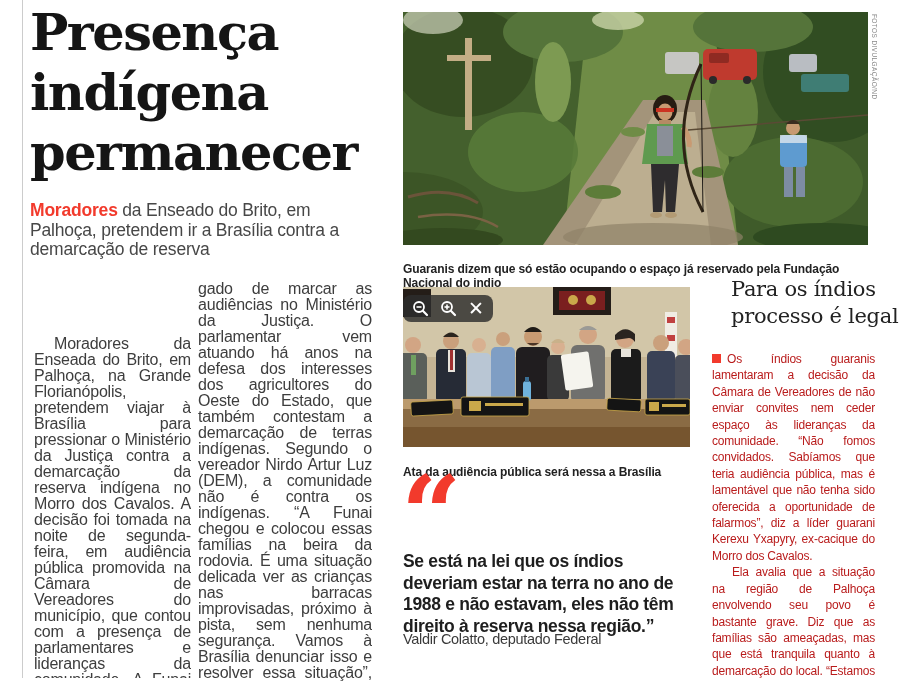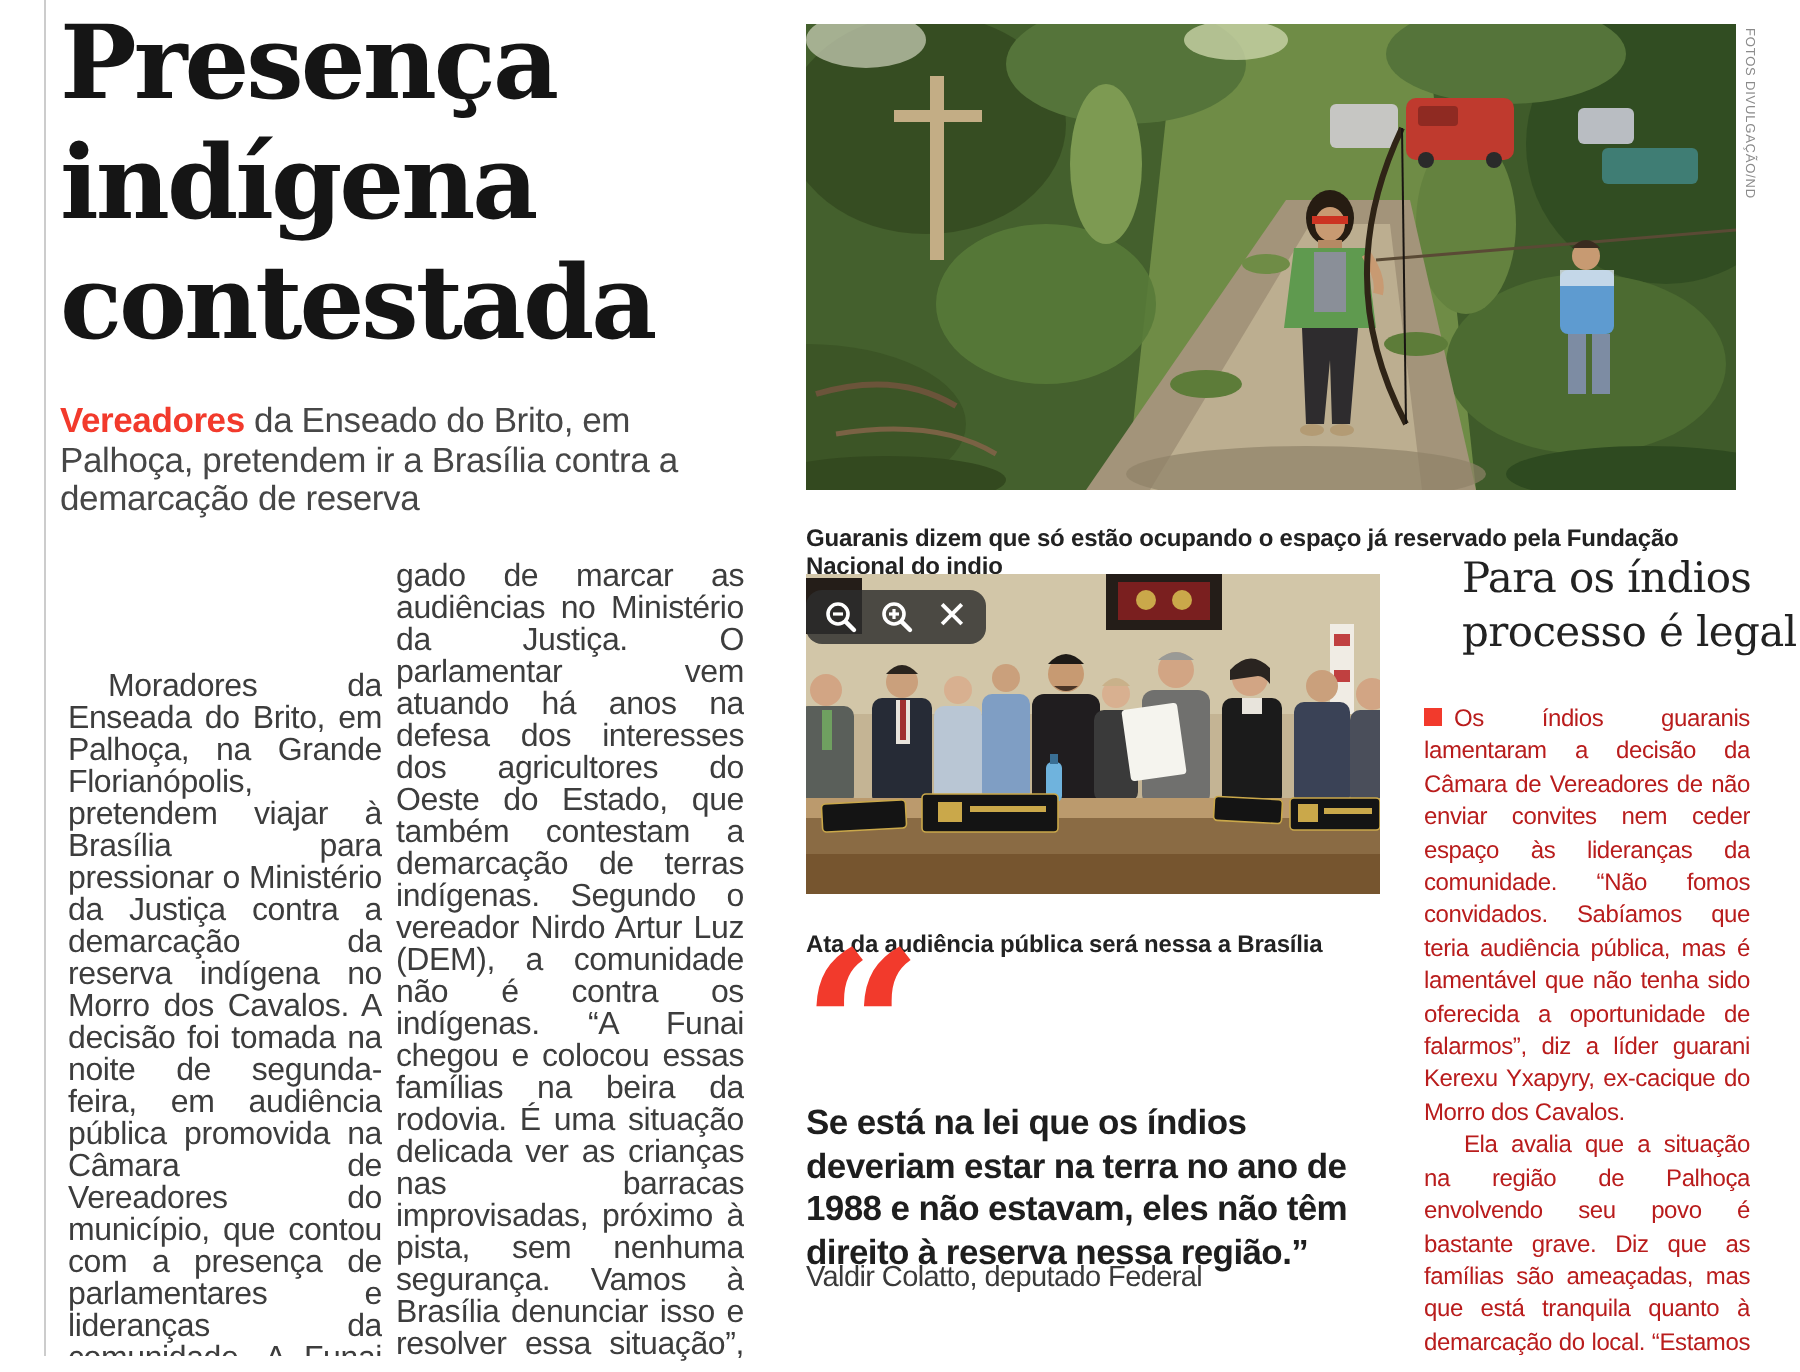--- a/index.html
+++ b/index.html
@@ -55,24 +55,24 @@
           color:#b91c1c;overflow:hidden;}
   .sb-body p{margin:0;}
   .red-square{display:inline-block;width:9px;height:9px;background:#f23a2c;margin-right:6px;}
 </style>
 </head>
 <body>
 
 <div class="page">
   <div class="rule-left"></div>
 
-  <h1 class="headline" style="margin:0;">Presença indígena contestada</h1>
+  <h1 class="headline" style="margin:0;">Presença indígena permanecer</h1>
 
   <div class="subhead">
-    <span class="lead">Vereadores</span><span> da Enseado do Brito, em Palhoça, pretendem ir a Brasília contra a demarcação de reserva</span>
+    <span class="lead">Moradores</span><span> da Enseado do Brito, em Palhoça, pretendem ir a Brasília contra a demarcação de reserva</span>
   </div>
 
 
   <div class="bodycol col1">
     <p class="indent">Moradores da Enseada do Brito, em Palhoça, na Grande Florianópolis, pretendem viajar à Brasília para pressionar o Ministério da Justiça contra a demarcação da reserva indígena no Morro dos Cavalos. A decisão foi tomada na noite de segunda-feira, em audiência pública promovida na Câmara de Vereadores do município, que contou com a presença de parlamentares e lideranças da comunidade. A Funai (Fundação Nacional do Indío) foi chamada mas não compareceu. As lideranças dos índios guaranis informaram que não reberam nenhum tipo de convocação. O clima é tenso na região da Baixada do Maciambú, onde os</p>
   </div>
 
   <div class="bodycol col2">
     <p>gado de marcar as audiências no Ministério da Justiça. O parlamentar vem atuando há anos na defesa dos interesses dos agricultores do Oeste do Estado, que também contestam a demarcação de terras indígenas. Segundo o vereador Nirdo Artur Luz (DEM), a comunidade não é contra os indígenas. “A Funai chegou e colocou essas famílias na beira da rodovia. É uma situação delicada ver as crianças nas barracas improvisadas, próximo à pista, sem nenhuma segurança. Vamos à Brasília denunciar isso e resolver essa situação”, destacou.</p>
   </div>

